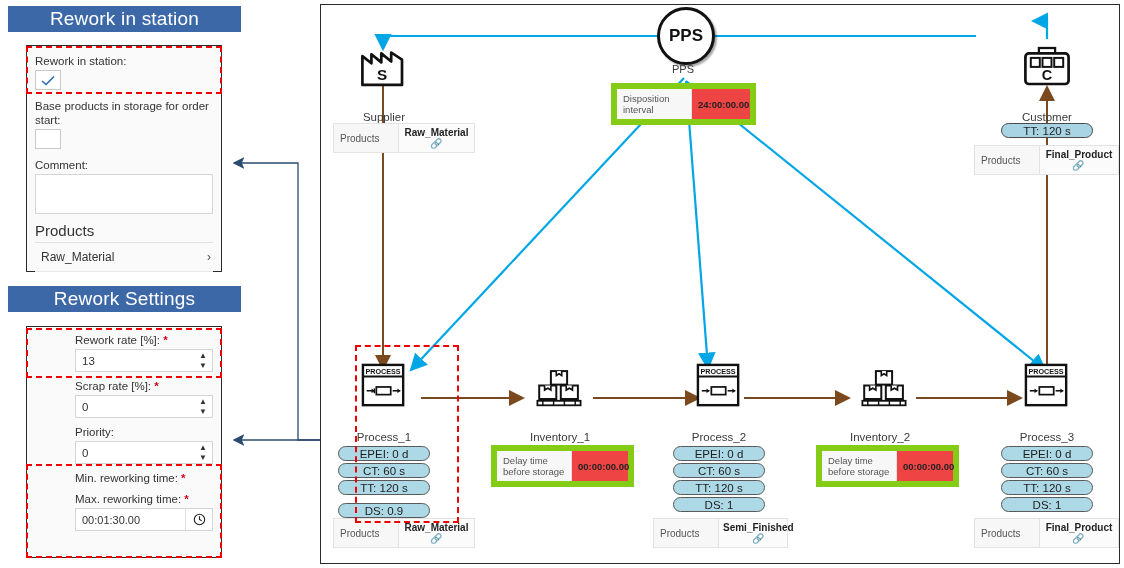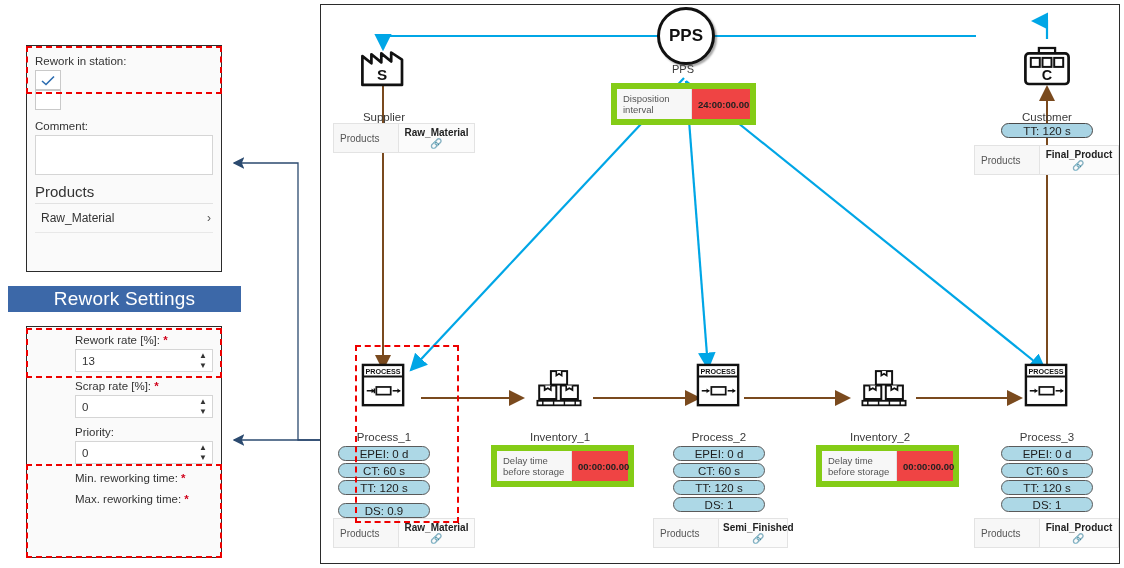--- a/index.html
+++ b/index.html
@@ -222,30 +222,32 @@
   }
   .pps-label{
     position:absolute;text-align:center;font-size:11px;color:#3a3a3a;
   }
 </style>
 </head>
 <body>
 
 <div class="root">
 
+  <div class="panel-title" id="title-rework-station">Rework in station</div>
 
   <div class="form-card" id="card-station">
     <div class="pad" style="padding-top:8px;">
       <div class="fld-label">Rework in station:</div>
       <div class="checkbox">
         <svg width="14" height="11" viewBox="0 0 14 11">
           <path d="M1 6 L5 9.5 L13 1.5" stroke="#2b6cb0" stroke-width="1.6" fill="none"></path>
         </svg>
       </div>
 
+      <div class="fld-label" style="margin-top:9px;">Base products in storage for order start:</div>
       <div class="checkbox"></div>
 
       <div class="fld-label" style="margin-top:9px;">Comment:</div>
       <div class="textarea"></div>
 
       <div class="sec-head">Products</div>
       <div class="list-row">
         <span>Raw_Material</span>
         <span class="chev">›</span>
       </div>
@@ -293,20 +295,29 @@
       </div>
 
       <div class="fld-label" style="margin-top:7px;">
         <span>Min. reworking time:</span>
         <span class="req">*</span>
       </div>
 
       <div class="fld-label" style="margin-top:7px;">
         <span>Max. reworking time:</span>
         <span class="req">*</span>
+      </div>
+      <div class="time-input">
+        <span>00:01:30.00</span>
+        <span class="clock-btn">
+          <svg width="13" height="13" viewBox="0 0 14 14">
+            <circle cx="7" cy="7" r="5.6" stroke="#222" stroke-width="1.2" fill="none"></circle>
+            <path d="M7 3.6 V7 L9.4 8.4" stroke="#222" stroke-width="1.2" fill="none"></path>
+          </svg>
+        </span>
       </div>
 
     </div>
   </div>
 
   <div class="dash" id="dash-rate"></div>
   <div class="dash" id="dash-times"></div>
 
   <svg class="connector">
     <defs>

